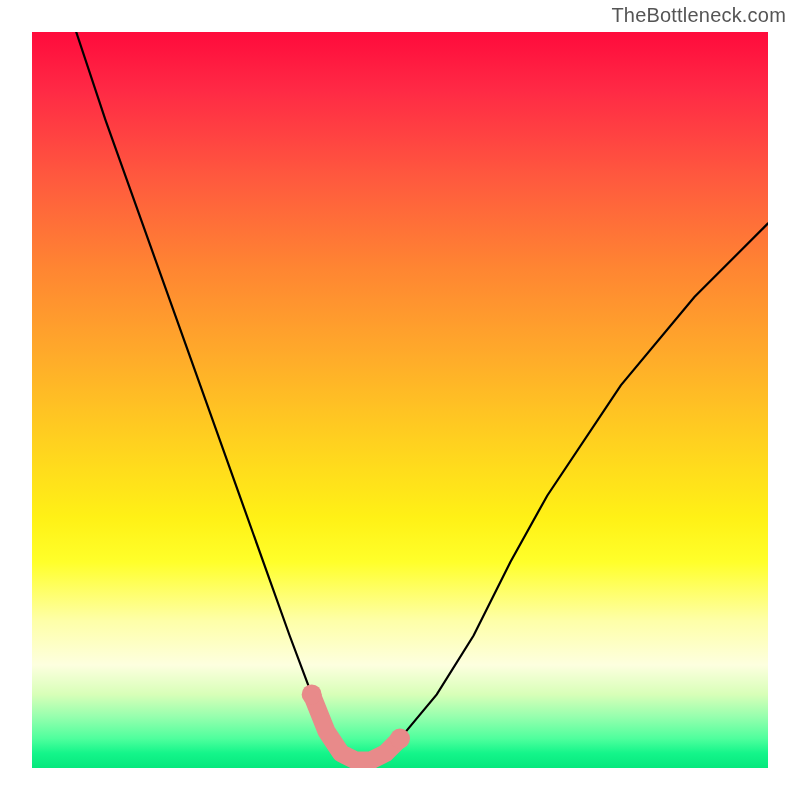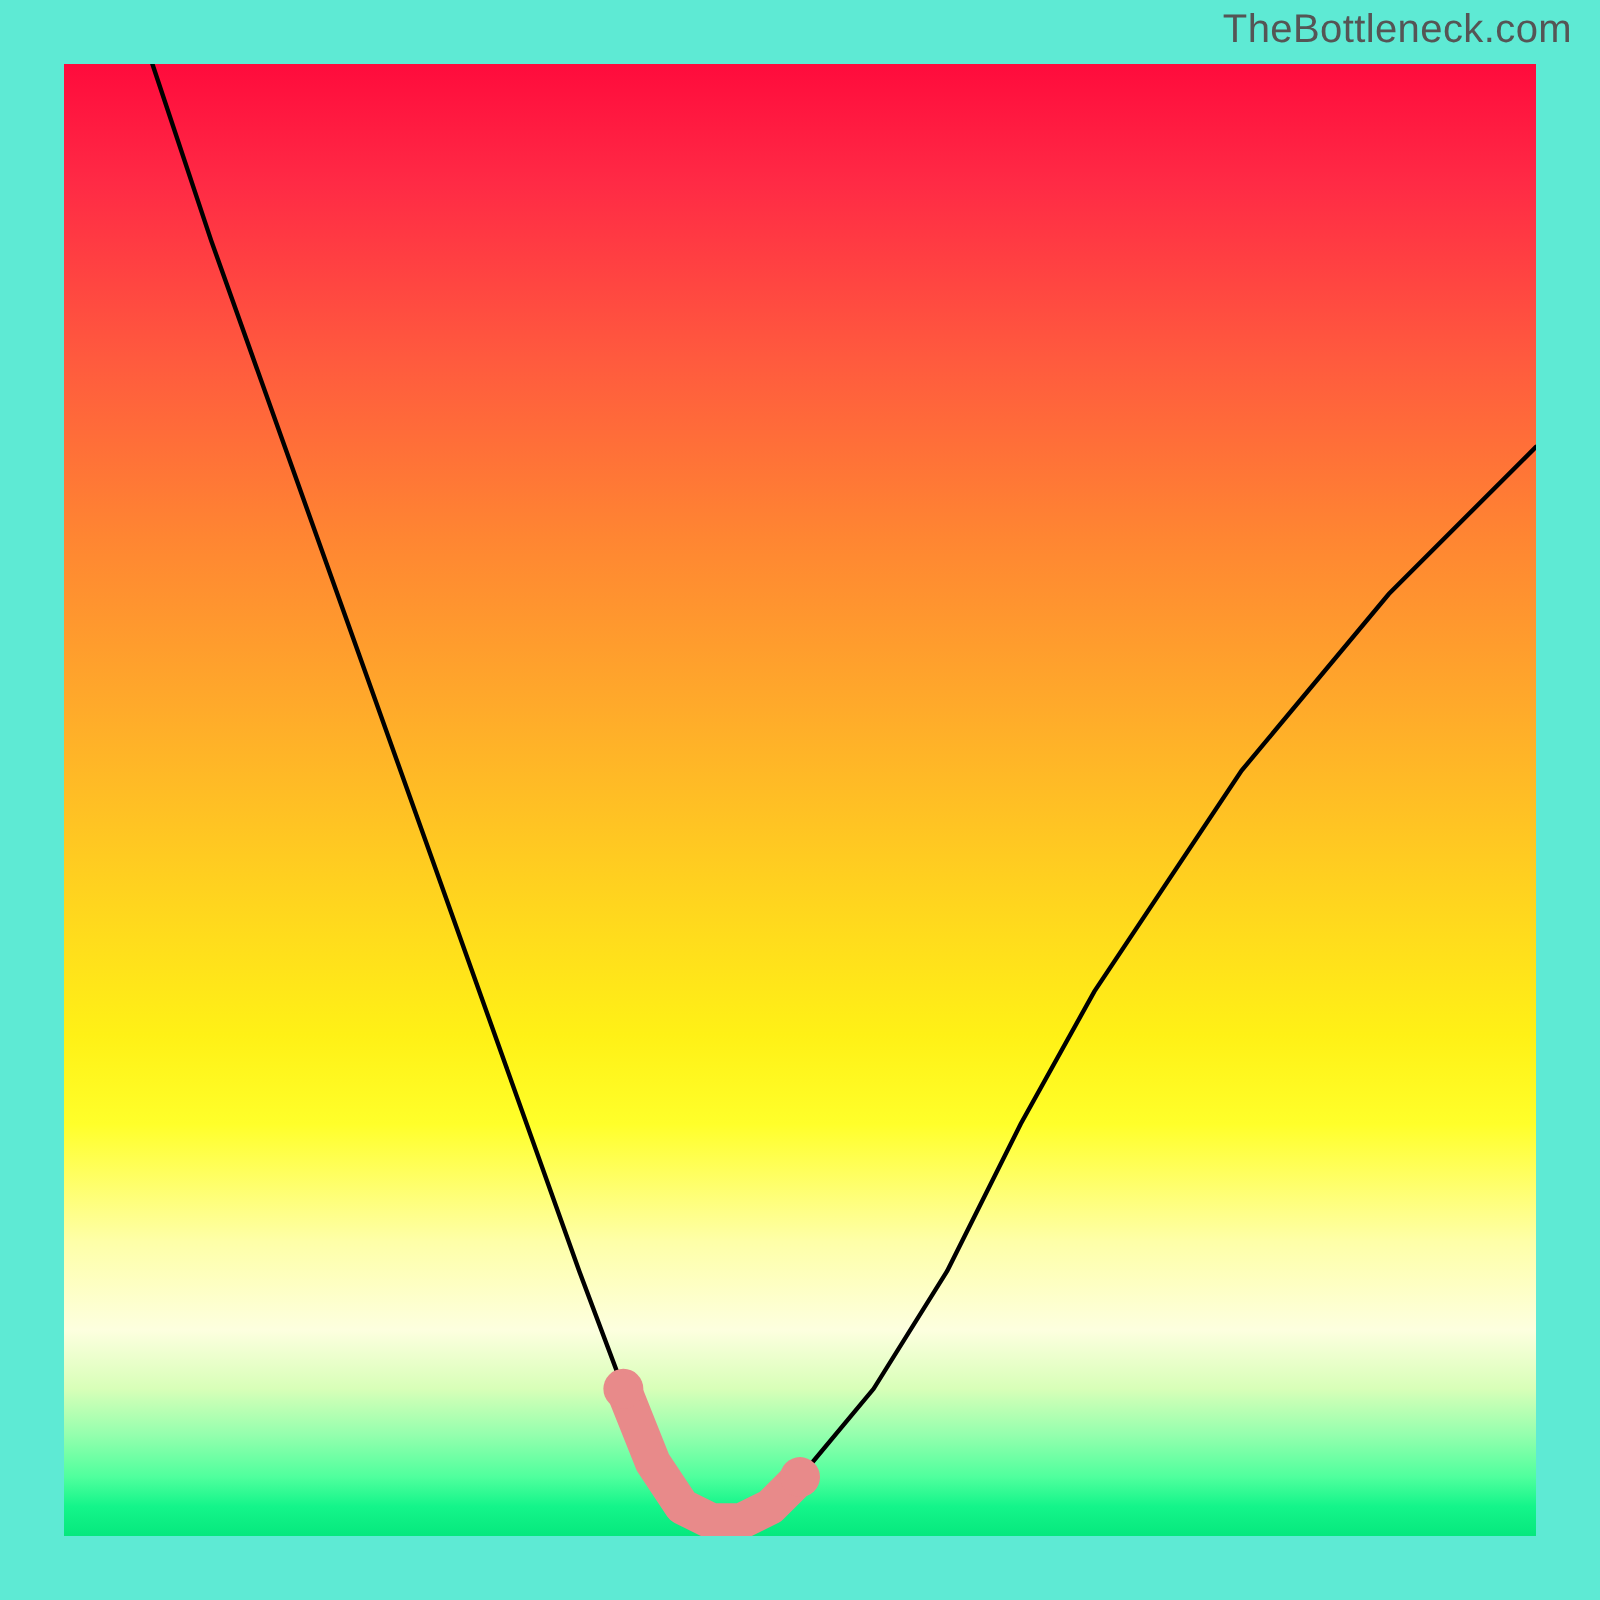--- a/index.html
+++ b/index.html
@@ -7,21 +7,21 @@
     padding: 0;
     background: #000;
     width: 800px;
     height: 800px;
     overflow: hidden;
     font-family: Arial, sans-serif;
   }
   .outer-frame {
     width: 800px;
     height: 800px;
-    background: #5eead4;
+    background: #ffffff;
     position: relative;
   }
   .watermark {
     position: absolute;
     top: 4px;
     right: 14px;
     color: #555;
     font-size: 20px;
     font-weight: 500;
     letter-spacing: 0.2px;

